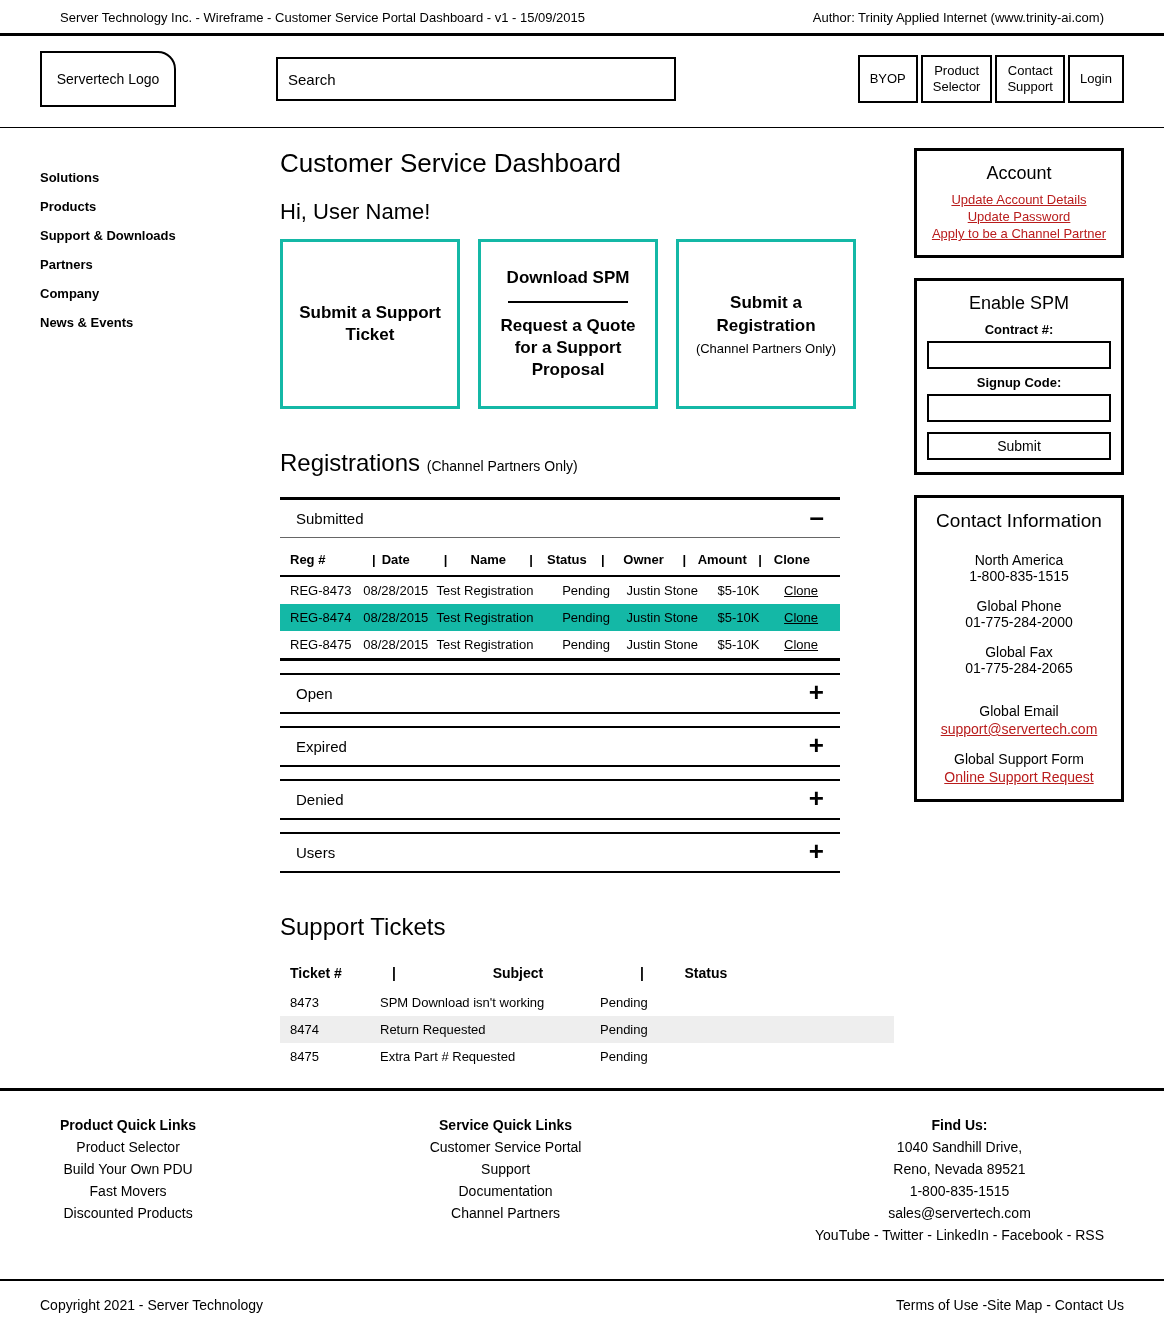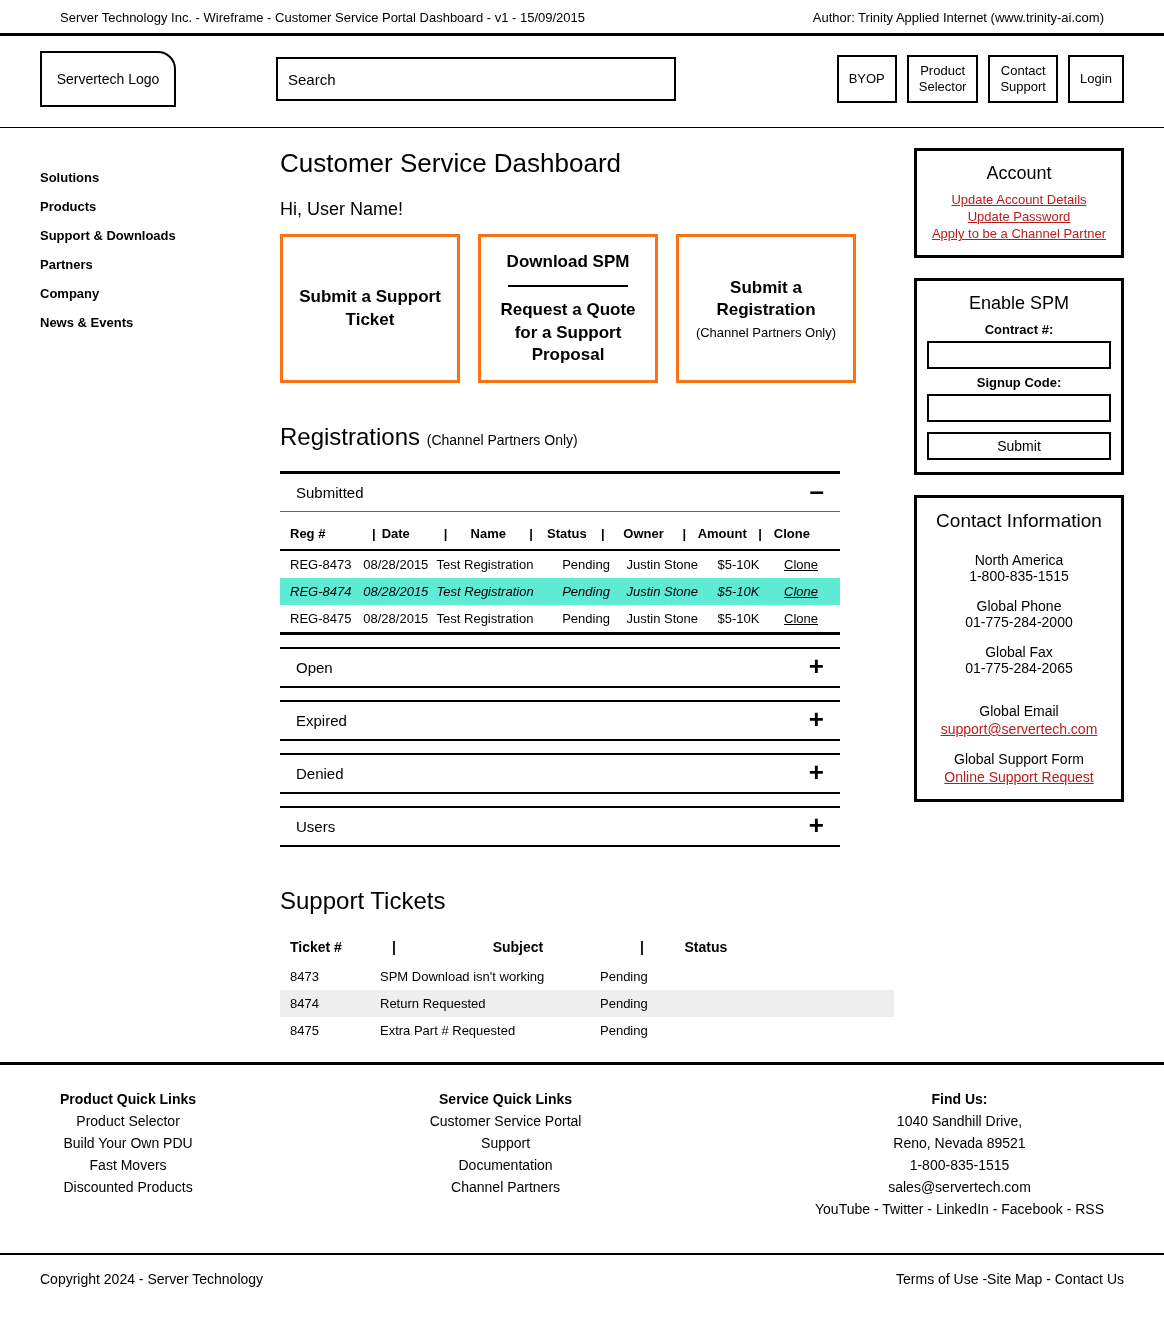--- a/index.html
+++ b/index.html
@@ -1,30 +1,30 @@
 <!DOCTYPE html>
 <html><head>
 <meta charset="utf-8">
 <style>
 * { box-sizing: border-box; margin: 0; padding: 0; }
 body { font-family: Arial, Helvetica, sans-serif; font-size: 14px; color: #000; background: #fff; width: 1164px; }
 .page-meta { display: flex; justify-content: space-between; padding: 10px 60px 8px; border-bottom: 3px solid #000; font-size: 13px; }
 .header { display: flex; align-items: center; padding: 15px 40px 20px; border-bottom: 1px solid #000; gap: 20px; }
 .logo-box { width: 136px; height: 56px; border: 2px solid #000; border-top-right-radius: 18px; display: flex; align-items: center; justify-content: center; font-size: 14px; }
 .search-box { flex: 1; margin-left: 80px; height: 44px; border: 2px solid #000; padding: 11px 10px; font-size: 15px; display: flex; align-items: center; max-width: 400px; }
-.header-buttons { display: flex; gap: 10px; margin-left: auto; }
+.header-buttons { display: flex; gap: 3px; margin-left: auto; }
 .hbtn { border: 2px solid #000; padding: 6px 10px; font-size: 13px; text-align: center; min-width: 56px; display: flex; align-items: center; justify-content: center; line-height: 1.2; }
 .layout { display: flex; padding: 20px 40px 18px; }
 .sidebar { width: 240px; padding-top: 8px; }
 .sidebar div { font-weight: bold; font-size: 13px; margin: 14px 0; }
 .main { flex: 1; padding-right: 20px; }
 .main h1 { font-size: 26px; font-weight: normal; margin-bottom: 20px; }
-.greet { font-size: 18px; margin-bottom: 14px; }
+.greet { font-size: 22px; margin-bottom: 14px; }
 .cards-row { display: flex; gap: 18px; }
-.card { border: 3px solid #f97316; width: 180px; height: 149px; display: flex; flex-direction: column; align-items: center; justify-content: center; text-align: center; padding: 10px; }
+.card { border: 3px solid #14b8a6; width: 180px; height: 170px; display: flex; flex-direction: column; align-items: center; justify-content: center; text-align: center; padding: 10px; }
 .card .bold { font-weight: bold; font-size: 17px; line-height: 1.3; }
 .card .sub { font-size: 13px; margin-top: 4px; }
 .card hr { width: 120px; border: none; border-top: 2px solid #000; margin: 12px 0; }
 .panel { border: 3px solid #000; padding: 12px 10px; text-align: center; }
 .panel-title { font-size: 18px; margin-bottom: 8px; }
 .panel a, .link { text-decoration: underline; color: #b91c1c; font-size: 13px; display: block; margin: 2px 0; }
 .grey-link { color: #888; text-decoration: underline; }
 .panel label { font-weight: bold; font-size: 13px; display: block; margin: 6px 0 4px; }
 .panel input[type="text"] { width: 100%; height: 28px; border: 2px solid #000; padding: 0 6px; }
 .panel .submit-btn { width: 100%; height: 28px; border: 2px solid #000; background: #fff; margin-top: 10px; display: flex; align-items: center; justify-content: center; font-size: 14px; }
@@ -32,21 +32,21 @@
 .section-title .sub { font-size: 14px; }
 .accordion { margin-top: 20px; border-top: 3px solid #000; border-bottom: 3px solid #000; }
 .acc-head { display: flex; justify-content: space-between; padding: 10px 16px; font-size: 15px; border-bottom: 1px solid #666; }
 .acc-head .toggle { font-size: 26px; font-weight: bold; line-height: 0.6; }
 .acc2 { border-top: 2px solid #000; border-bottom: 2px solid #000; margin-top: 12px; }
 .acc2 .acc-head { border-bottom: none; }
 .reg-table { width: 100%; margin-top: 6px; }
 .reg-head { display: flex; font-weight: bold; font-size: 13px; padding: 8px 10px; border-bottom: 2px solid #000; }
 .reg-head span.sep { margin: 0 6px; font-weight: bold; }
 .reg-row { display: flex; font-size: 13px; padding: 6px 10px; }
-.reg-row.alt { background: #5eead4; font-style: italic; }
+.reg-row.alt { background: #14b8a6; }
 .col-reg { width: 76px; }
 .col-date { width: 76px; }
 .col-name { width: 120px; }
 .col-status { width: 70px; text-align: center; }
 .col-owner { width: 88px; text-align: center; }
 .col-amount { width: 70px; text-align: center; }
 .col-clone { width: 60px; text-align: center; text-decoration: underline; }
 .tickets-title { font-size: 24px; margin-top: 40px; margin-bottom: 16px; }
 .tk-head { display: flex; font-weight: bold; font-size: 14px; padding: 8px 10px; }
 .tk-head .sep { margin: 0 12px; }
@@ -273,15 +273,15 @@
     <div class="fh">Find Us:</div>
     <div>1040 Sandhill Drive,</div>
     <div>Reno, Nevada 89521</div>
     <div>1-800-835-1515</div>
     <div>sales@servertech.com</div>
     <div class="footer-social">YouTube - Twitter - LinkedIn - Facebook - RSS</div>
   </div>
 </div>
 
 <div class="bottom-bar">
-  <span>Copyright 2024 - Server Technology</span>
+  <span>Copyright 2021 - Server Technology</span>
   <span>Terms of Use  -Site Map - Contact Us</span>
 </div>
 
 </body></html>

